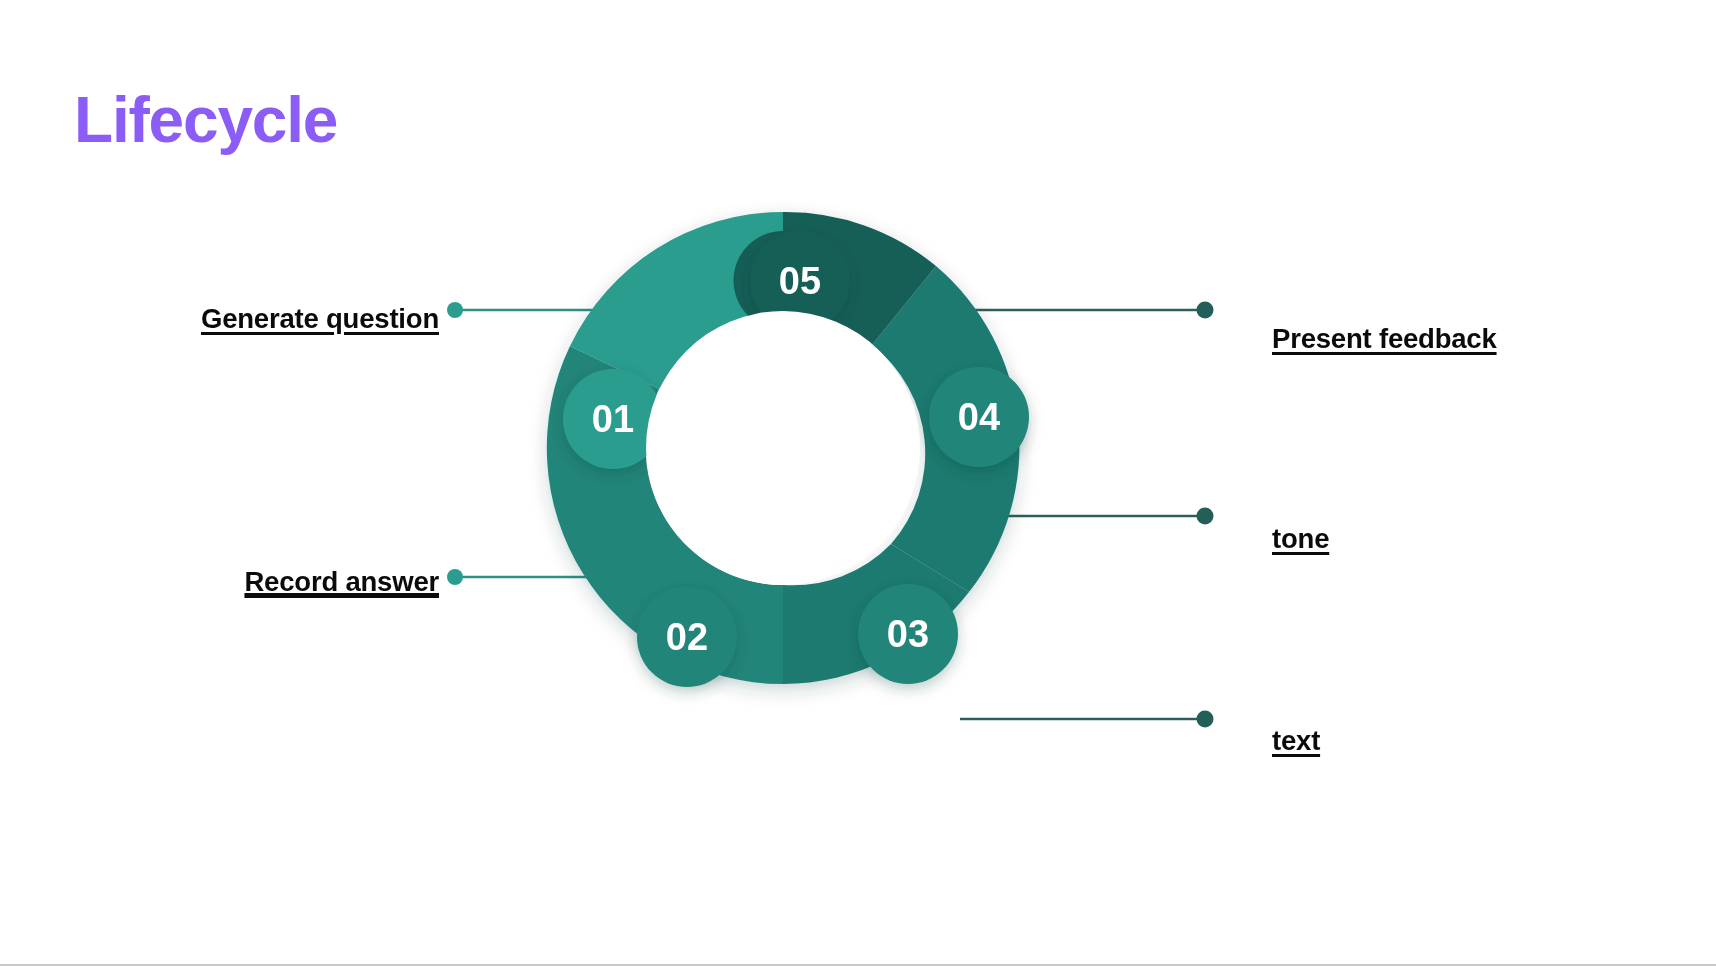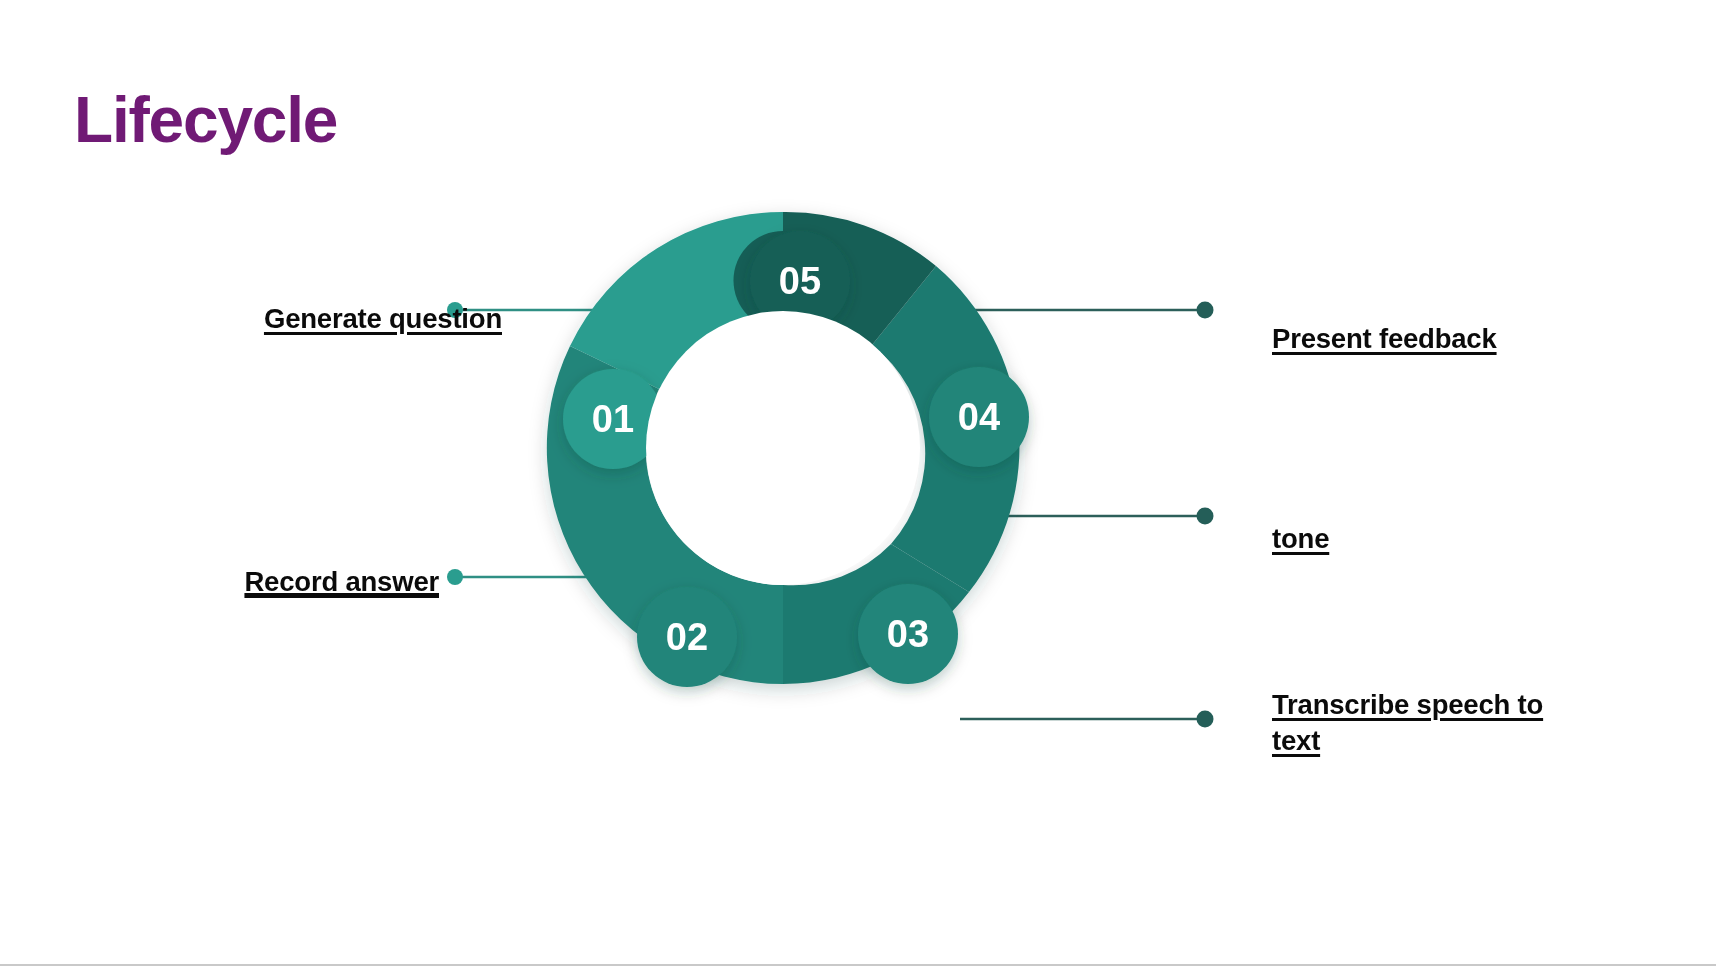--- a/index.html
+++ b/index.html
@@ -32,21 +32,21 @@
     background: #c9c9c9;
   }
 
   .page-title {
     position: absolute;
     left: 74px;
     top: 88px;
     font-size: 64px;
     font-weight: bold;
     letter-spacing: -1.2px;
-    color: #701a75;
+    color: #8b5cf6;
     line-height: 1.0;
     white-space: nowrap;
   }
 
   .diagram {
     position: absolute;
     left: 0;
     top: 0;
     width: 1716px;
     height: 966px;
@@ -65,21 +65,21 @@
     text-decoration-thickness: 2.6px;
     text-underline-offset: 3.5px;
   }
   .label.left {
     text-align: right;
   }
   .label.right {
     text-align: left;
   }
 
-  .label-l1 { right: 1214px; top: 301px; width: 420px; }
+  .label-l1 { right: 1277px; top: 301px; width: 420px; }
   .label-l2 { right: 1277px; top: 564px; width: 420px; text-decoration: underline; }
 
   .label-r1 { left: 1272px; top: 301px; width: 340px; margin-top: 20px; }
   .label-r2 { left: 1272px; top: 485px; width: 330px; }
   .label-r3 { left: 1272px; top: 687px; width: 340px; }
 </style>
 </head>
 <body>
 
 <div class="slide">
@@ -175,18 +175,18 @@
   <div class="label right label-r1">
     <span>Present feedback</span>
   </div>
 
   <div class="label right label-r2">
     <br>
     <span>tone</span>
   </div>
 
   <div class="label right label-r3">
-    <span>Transcribe speech to</span><br>
+    <br>
     <span>text</span>
   </div>
 
   <div class="slide-bottom-rule"></div>
 </div>
 
 </body></html>

